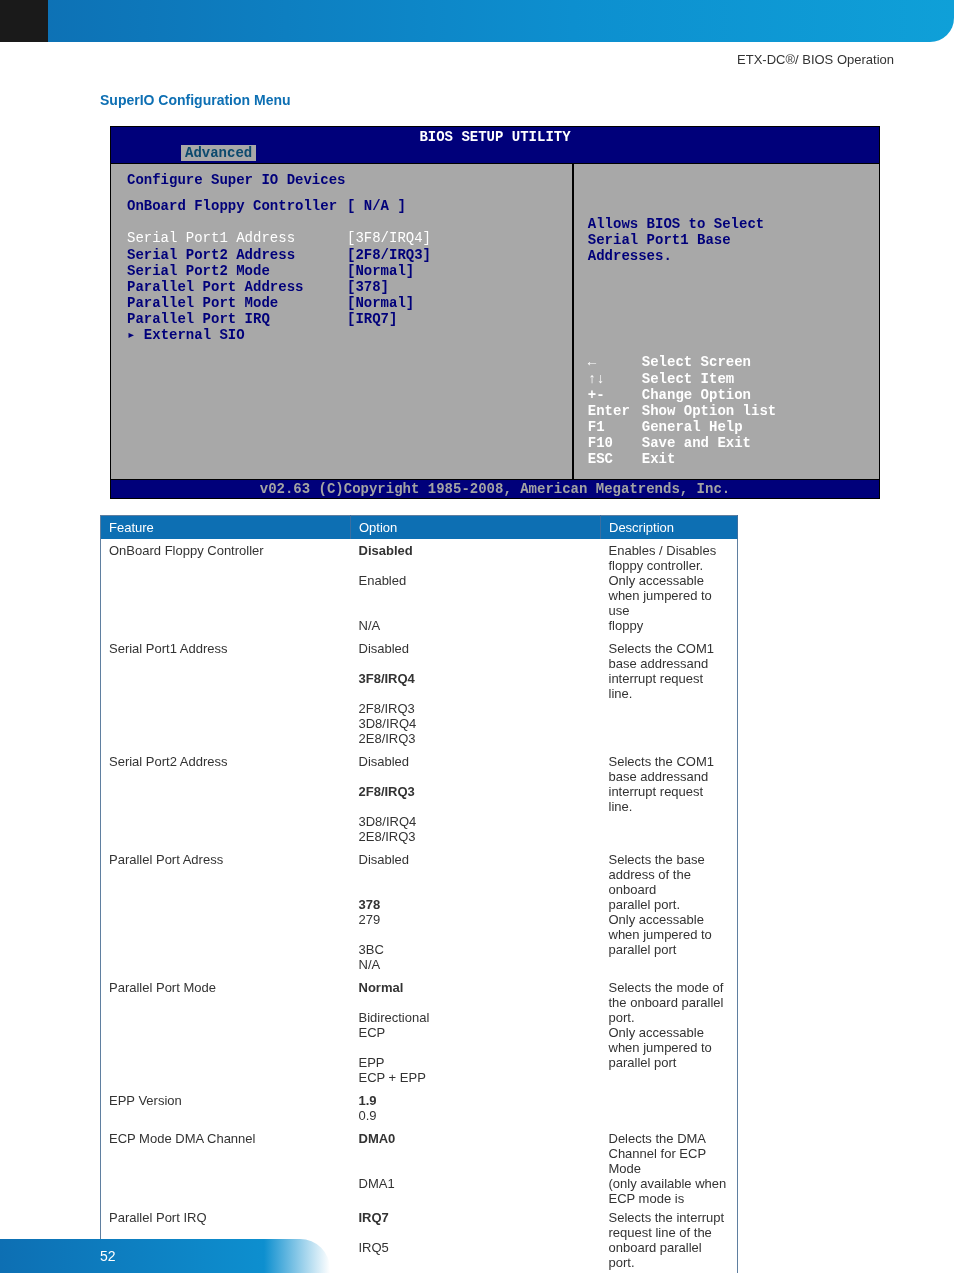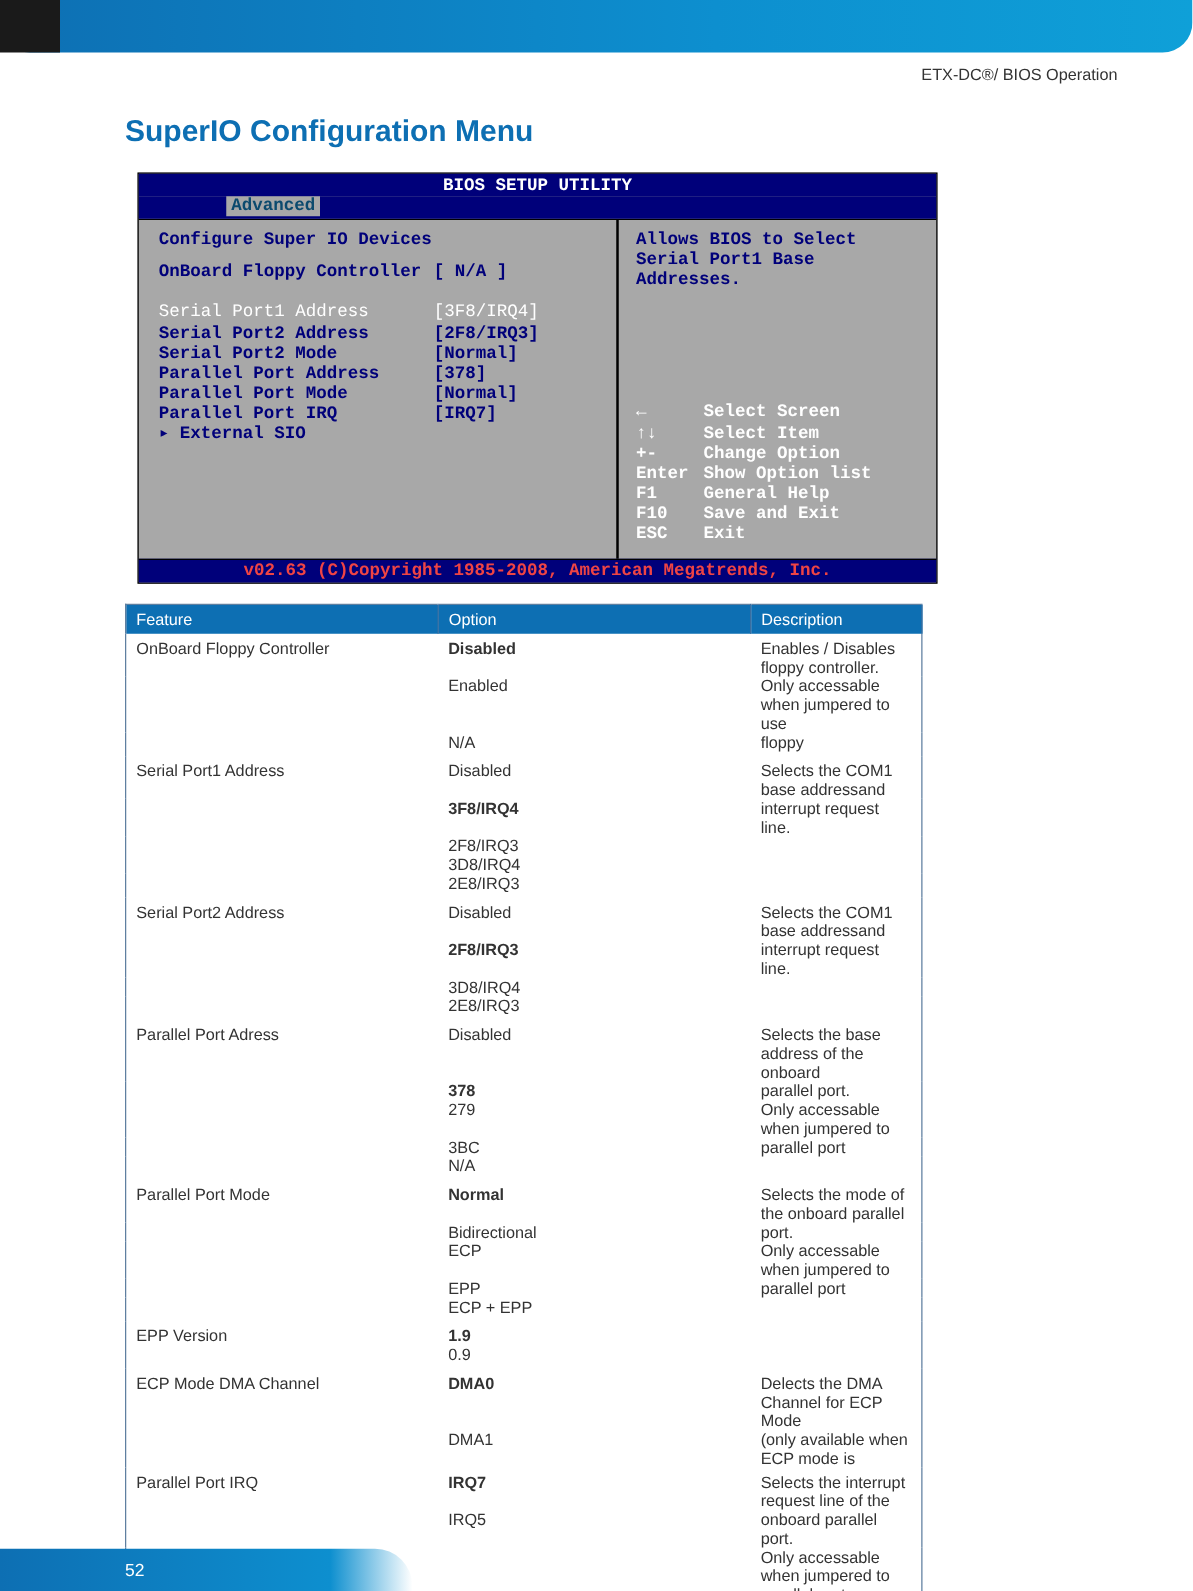--- a/index.html
+++ b/index.html
@@ -26,28 +26,28 @@
     position: absolute; top: 52px; right: 60px;
     font-size: 13px; color: #333;
     font-family: "Segoe UI", Tahoma, sans-serif;
   }
   .content {
     position: absolute;
     top: 92px; left: 100px; right: 60px; bottom: 40px;
   }
   h2.section-title {
     color: #0d6fb3;
-    font-size: 24px;
+    font-size: 14px;
     font-weight: 600;
     margin-bottom: 18px;
     font-family: "Segoe UI Semibold","Segoe UI",Tahoma,sans-serif;
   }
   
   .bios {
-    width: 640px;
+    width: 770px;
     background: #a8a8a8;
     font-family: "Courier New", monospace;
     font-size: 14px;
     line-height: 1.15;
     border: 1px solid #000;
     margin-bottom: 16px;
     margin-left: 10px;
   }
   .bios-title {
     background: #00007a;
@@ -85,25 +85,25 @@
     font-weight: bold;
   }
   .bios-heading {
     color: #00007a; font-weight: bold; margin-bottom: 10px;
   }
   .bios-row { display: flex; }
   .bios-label { width: 220px; }
   .bios-val { }
   .bios-sel { color: #fff; background: transparent; }
   .bios-blue { color: #00007a; font-weight: bold; }
-  .bios-right .help-block { margin-bottom: 90px; }
+  .bios-right .help-block { margin-bottom: 90px; margin-top: 44px; }
   .bios-nav-row { display:flex; color:#fff; font-weight:bold; }
   .bios-nav-key { width:54px; }
   .bios-copyright {
-    background: #00007a; color: #ef4444; text-align: center;
+    background: #00007a; color: #a3a3a3; text-align: center;
     font-weight: bold; padding: 1px 0; border-top: 1px solid #000;
   }
   
   .opt-table {
     width: 638px;
     border-collapse: collapse;
     font-size: 13px;
     border: 1px solid #5f7fa0;
   }
   .opt-table th {

